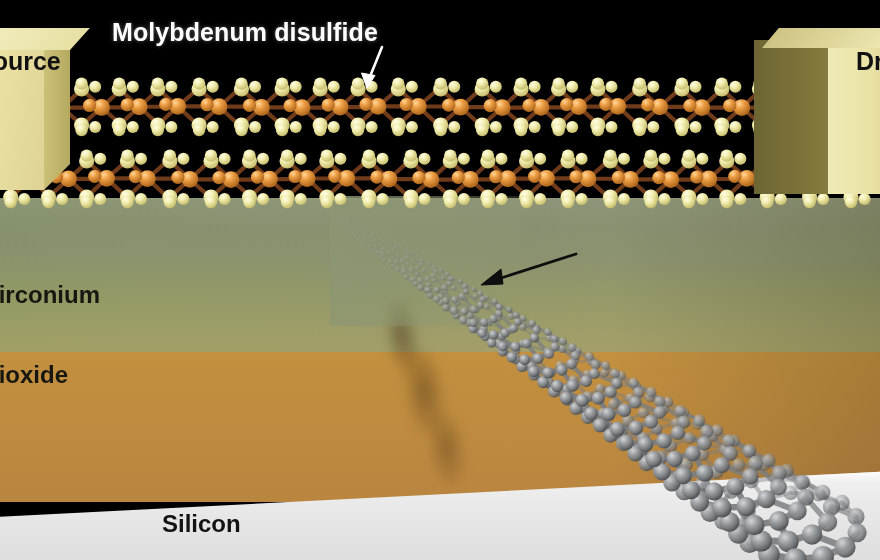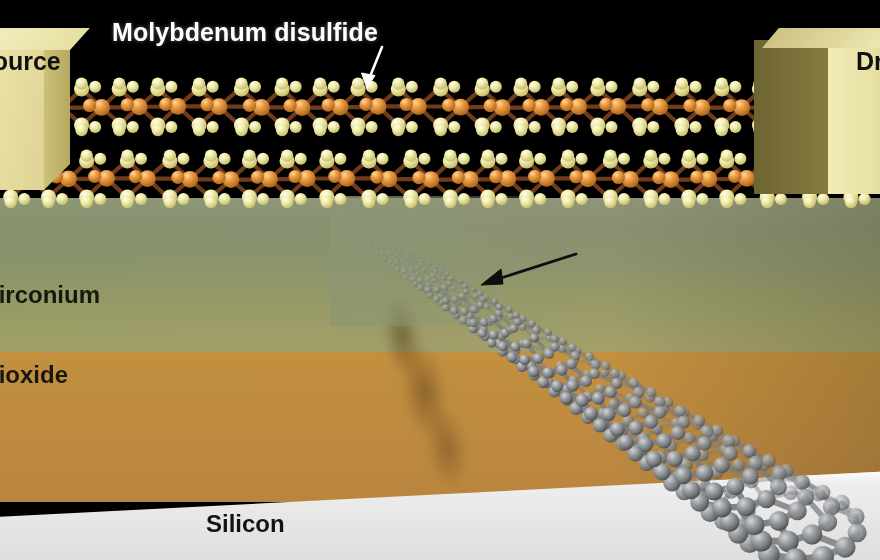--- a/index.html
+++ b/index.html
@@ -166,21 +166,20 @@
   }
   #label-cnt {
     left: 562px; top: 226px;
     color: #12150c;
     font-size: 24px;
   }
   #label-silicon {
     left: 162px; top: 511px;
     color: #121212;
     font-size: 24px;
-    margin-left: 44px;
   }
 
   
   #arrow-mos2 { position: absolute; left: 352px; top: 45px; width: 44px; height: 48px; }
   #arrow-cnt  { position: absolute; left: 476px; top: 252px; width: 104px; height: 52px; }
 </style>
 </head>
 <body>
 
 <div id="scene">

